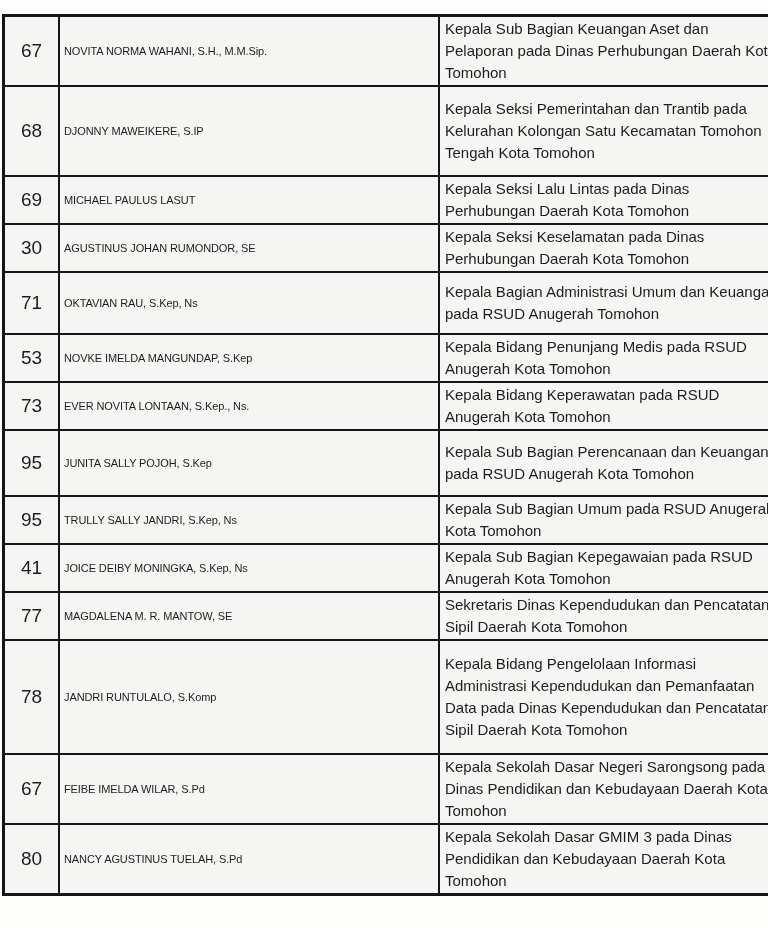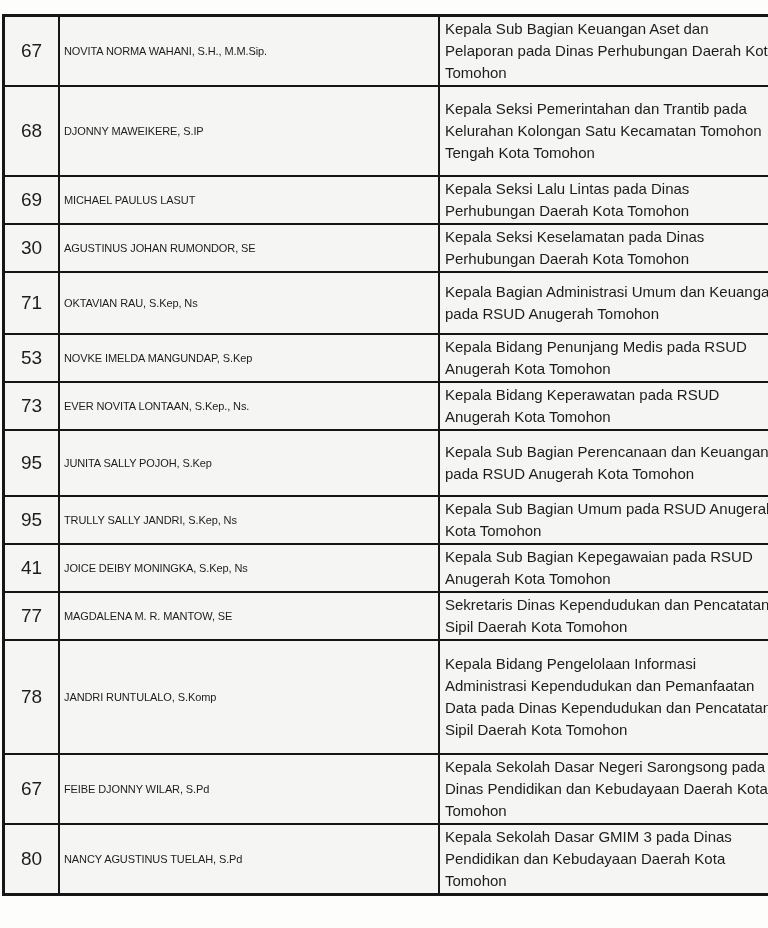--- a/index.html
+++ b/index.html
@@ -141,21 +141,21 @@
   </tr>
 
   <tr>
     <td class="c-no">78</td>
     <td class="c-name">JANDRI RUNTULALO, S.Komp</td>
     <td class="c-pos">Kepala Bidang Pengelolaan Informasi Administrasi Kependudukan dan Pemanfaatan Data pada Dinas Kependudukan dan Pencatatan Sipil Daerah Kota Tomohon</td>
   </tr>
 
   <tr>
     <td class="c-no">67</td>
-    <td class="c-name">FEIBE DJONNY WILAR, S.Pd</td>
+    <td class="c-name">FEIBE IMELDA WILAR, S.Pd</td>
     <td class="c-pos">Kepala Sekolah Dasar Negeri Sarongsong pada Dinas Pendidikan dan Kebudayaan Daerah Kota Tomohon</td>
   </tr>
 
   <tr>
     <td class="c-no">80</td>
     <td class="c-name">NANCY AGUSTINUS TUELAH, S.Pd</td>
     <td class="c-pos">Kepala Sekolah Dasar GMIM 3 pada Dinas Pendidikan dan Kebudayaan Daerah Kota Tomohon</td>
   </tr>
 </tbody>
   </table>

